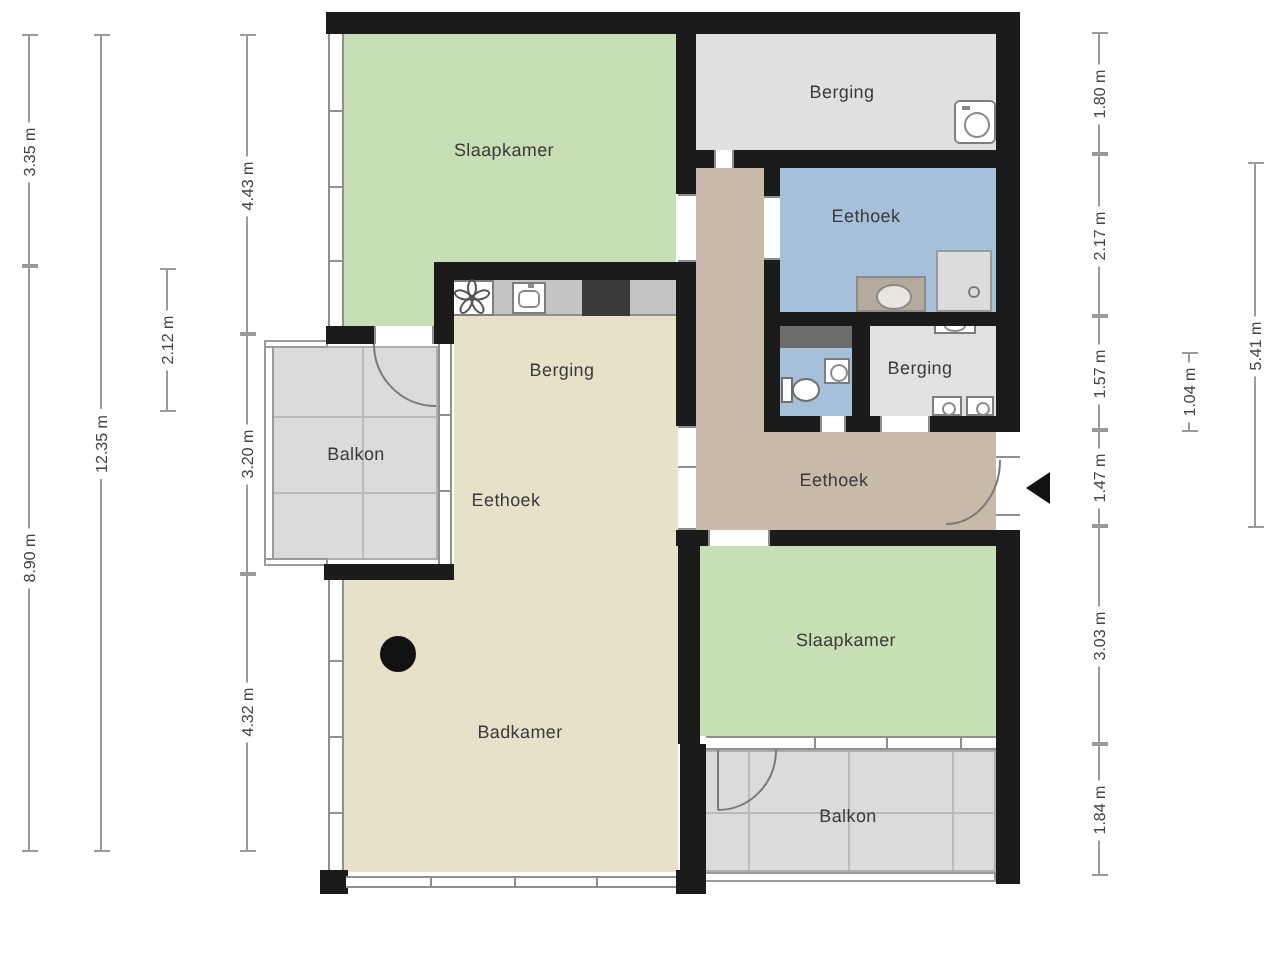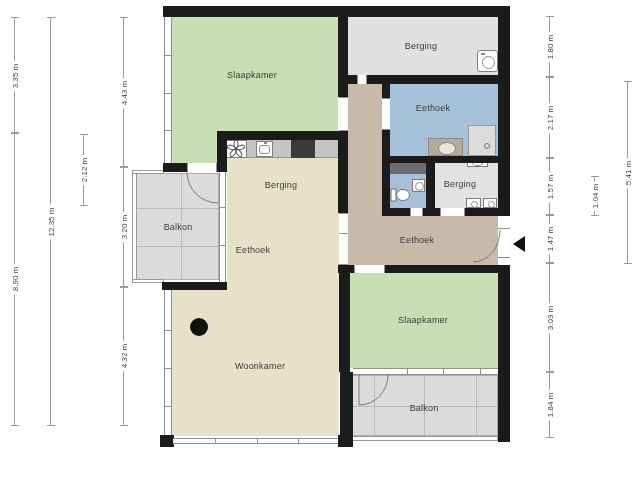--- a/index.html
+++ b/index.html
@@ -182,21 +182,21 @@
 
   <div class="rlabel" style="left:252px;top:75px;">Slaapkamer</div>
   <div class="rlabel" style="left:421px;top:46px;">Berging</div>
   <div class="rlabel" style="left:433px;top:108px;">Eethoek</div>
   <div class="rlabel" style="left:281px;top:185px;">Berging</div>
   <div class="rlabel" style="left:178px;top:227px;">Balkon</div>
   <div class="rlabel" style="left:253px;top:250px;">Eethoek</div>
   <div class="rlabel" style="left:460px;top:184px;">Berging</div>
   <div class="rlabel" style="left:417px;top:240px;">Eethoek</div>
   <div class="rlabel" style="left:423px;top:320px;">Slaapkamer</div>
-  <div class="rlabel" style="left:260px;top:366px;">Woonkamer</div>
+  <div class="rlabel" style="left:260px;top:366px;">Badkamer</div>
   <div class="rlabel" style="left:424px;top:408px;">Balkon</div>
 
   <div class="vdim" style="left:14px;top:18px;height:115px;">
       <span>3.35 m</span>
     </div>
   <div class="vdim" style="left:14px;top:133px;height:292px;">
       <span>8.90 m</span>
     </div>
   <div class="vdim" style="left:50px;top:18px;height:407px;">
       <span>12.35 m</span>

